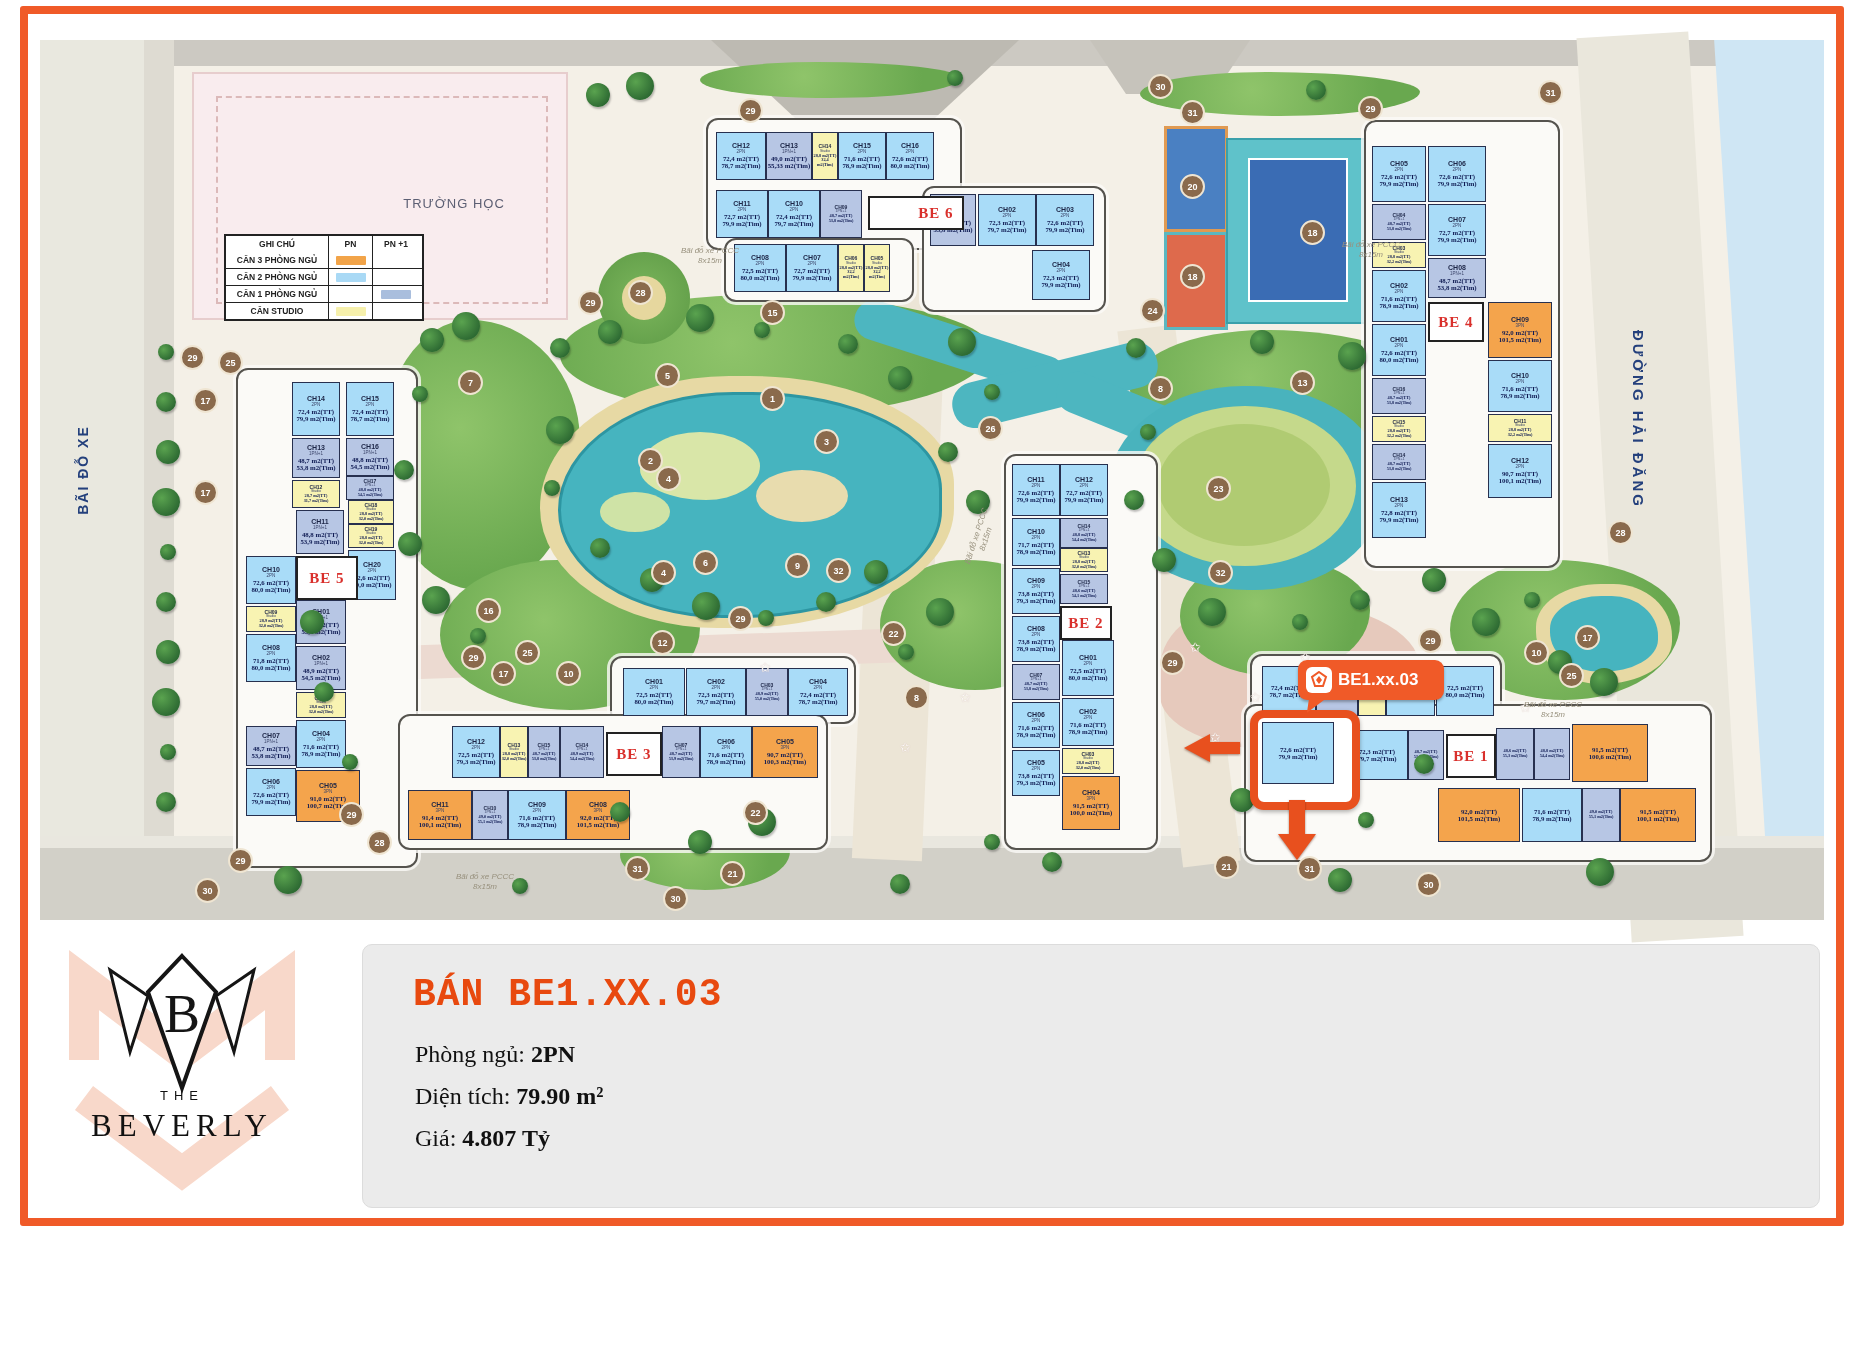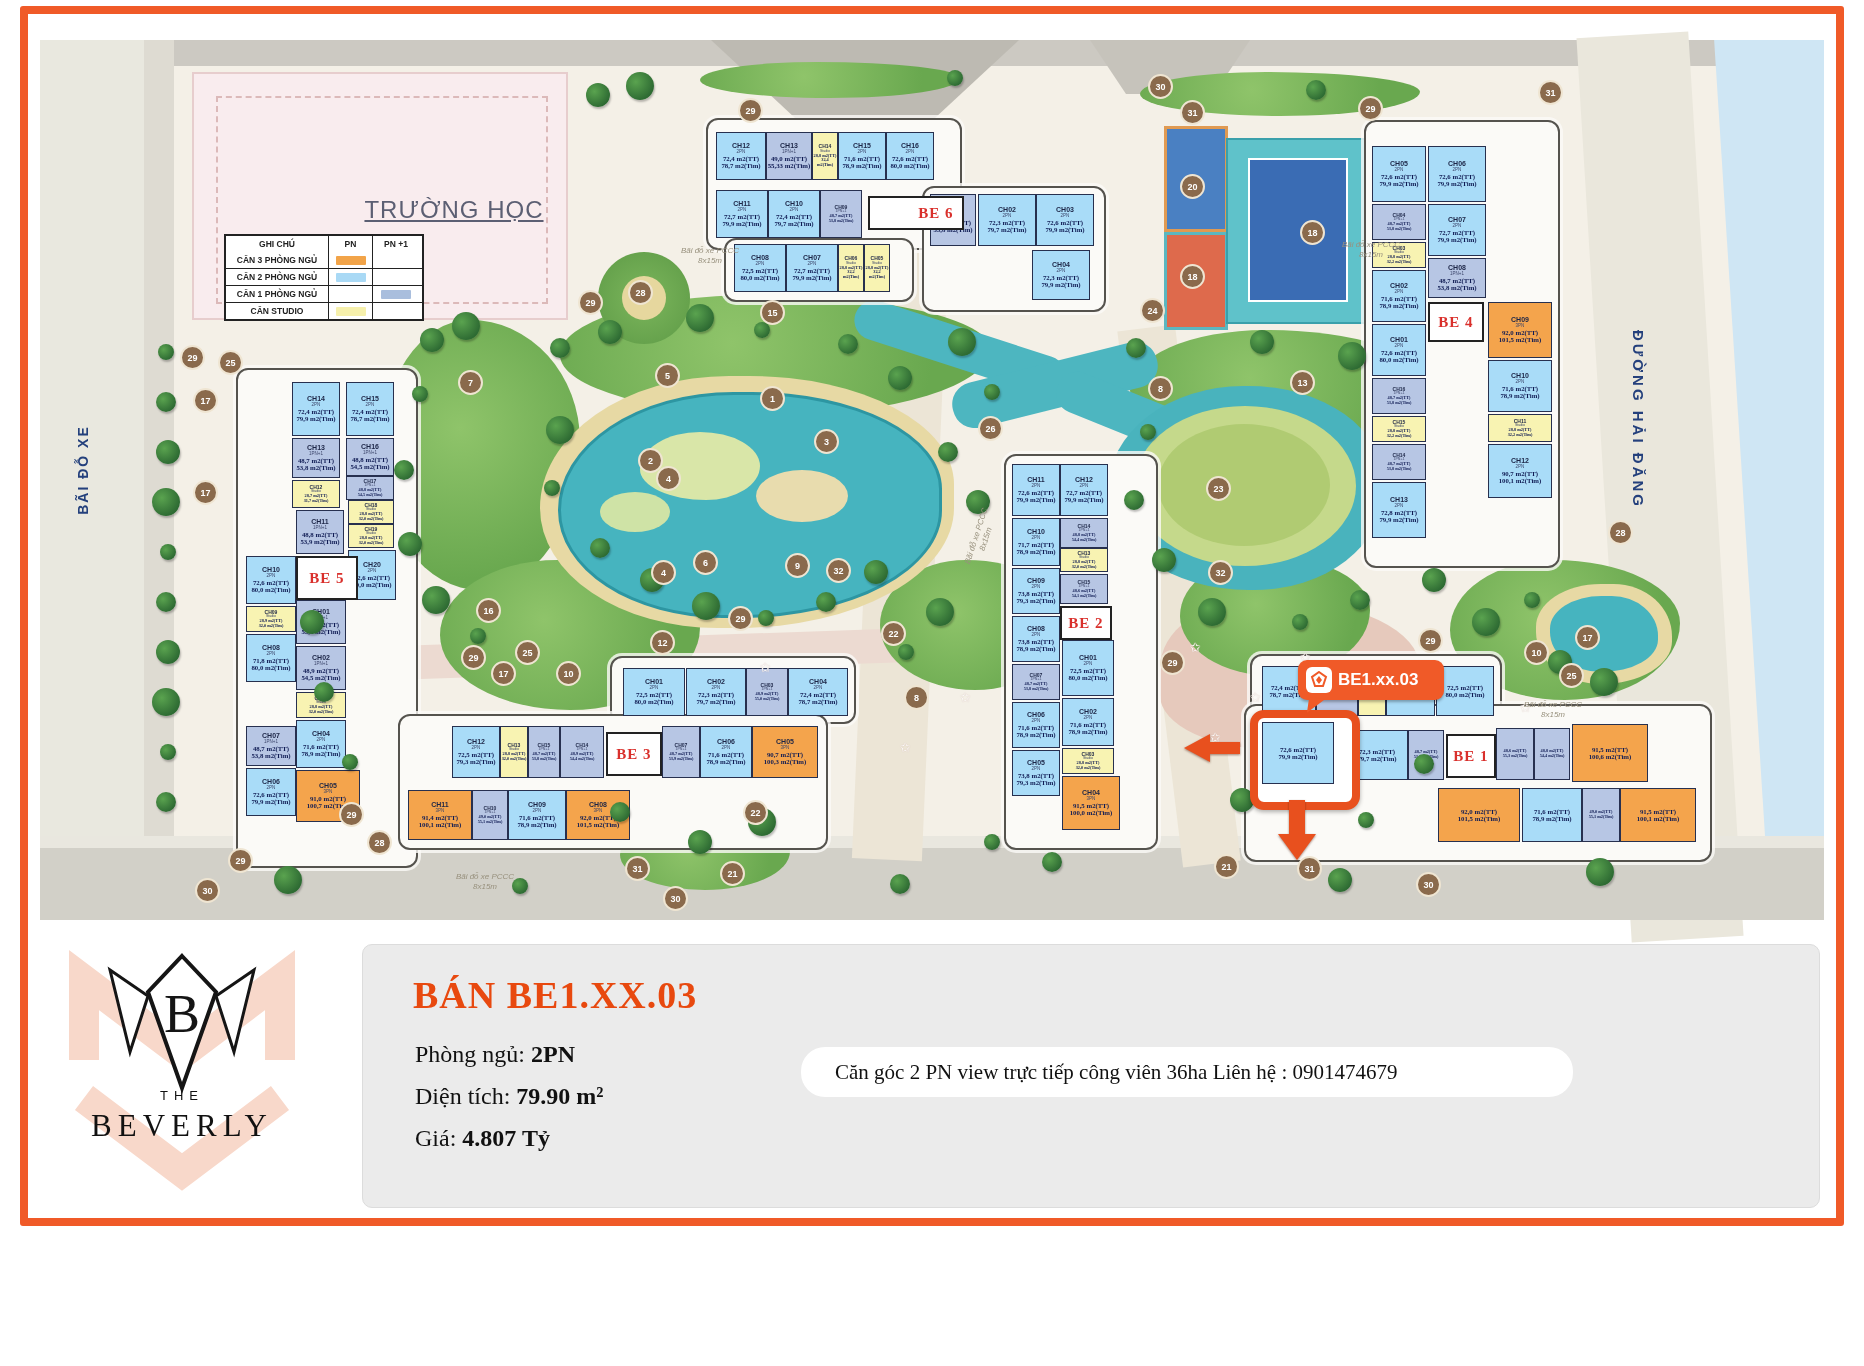--- a/index.html
+++ b/index.html
@@ -7,21 +7,21 @@
          font-family:"Liberation Sans","DejaVu Sans",sans-serif;}
   .abs{position:absolute;}
   .frame{position:absolute;left:20px;top:6px;width:1808px;height:1204px;border:8px solid #f05a28;
          border-radius:3px;pointer-events:none;z-index:40;}
   #map{position:absolute;left:0;top:0;width:1864px;height:940px;z-index:1;}
   
   .school{position:absolute;left:192px;top:72px;width:372px;height:244px;background:#f9ecee;
           border:2px solid #e7cdcd;z-index:6;}
   .school-inner{position:absolute;left:22px;top:22px;right:18px;bottom:14px;border:2px dashed #dcb9b9;}
   .school-title{position:absolute;left:150px;top:122px;width:220px;text-align:center;
-          font-size:24px;letter-spacing:1px;color:#5c5f73;text-decoration:underline;}
+          font-size:13px;letter-spacing:1px;color:#5c5f73;}
   .legend{position:absolute;left:30px;top:160px;width:196px;background:#fff;border:2px solid #222;z-index:7;}
   .lrow{display:flex;border-top:1.5px solid #222;}
   .lrow:first-child{border-top:none;}
   .lc{border-left:1.5px solid #222;height:16px;display:flex;align-items:center;justify-content:center;
       font-size:8.5px;font-weight:bold;color:#222;}
   .lc:first-child{border-left:none;width:102px;}
   .lc.c2{width:43px;} .lc.c3{width:46px;}
   .sw{width:30px;height:9px;border-radius:1px;}
   
   .vlab{position:absolute;font-weight:bold;color:#24407c;z-index:8;}
@@ -65,21 +65,21 @@
         border-bottom:14px solid transparent;border-right:26px solid #e8501e;}
   .arrow-left .tail{position:absolute;left:24px;top:8px;width:32px;height:12px;background:#e8501e;}
   .arrow-down{position:absolute;left:1278px;top:800px;width:38px;height:62px;z-index:21;
         filter:drop-shadow(0 1px 1px rgba(80,20,0,.5));}
   .arrow-down .tail{position:absolute;left:11px;top:0;width:16px;height:34px;background:#e8501e;}
   .arrow-down .head{position:absolute;left:0;top:34px;width:0;height:0;border-left:19px solid transparent;
         border-right:19px solid transparent;border-top:26px solid #e8501e;}
   
   .panel{position:absolute;left:362px;top:944px;width:1456px;height:262px;background:#ebebeb;
         border:1px solid #dcdcdc;border-radius:10px;z-index:5;}
-  .panel h1{position:absolute;left:50px;top:28px;margin:0;font-family:Liberation Serif, serif;
+  .panel h1{position:absolute;left:50px;top:28px;margin:0;font-family:Liberation Mono, monospace;
         font-size:38px;color:#e8490f;letter-spacing:1px;}
   .pfield{position:absolute;left:52px;font-family:"Liberation Serif","DejaVu Serif",serif;font-size:24px;color:#111;}
   .pfield b{margin-left:6px;}
   .note{position:absolute;left:438px;top:102px;width:704px;height:50px;background:#fff;border-radius:24px;
         display:flex;align-items:center;padding:0 34px;font-family:"Liberation Serif","DejaVu Serif",serif;
         font-size:21px;color:#111;z-index:6;}
   
   .logo{position:absolute;left:56px;top:940px;width:252px;height:278px;z-index:5;}
   .logo .the{position:absolute;left:0;top:148px;width:252px;text-align:center;font-size:13px;
         letter-spacing:6px;color:#111;}
@@ -935,21 +935,20 @@
       </div>
   </div>
 
   <div class="panel">
     <h1>BÁN BE1.XX.03</h1>
     <div id="fields">
         <div class="pfield" style="top: 96px;"><span>Phòng ngủ:</span><b>2PN</b></div>
         <div class="pfield" style="top: 138px;"><span>Diện tích:</span><b>79.90 m²</b></div>
         <div class="pfield" style="top: 180px;"><span>Giá:</span><b>4.807 Tỷ</b></div>
       </div>
-    <div class="note">Căn góc 2 PN view trực tiếp công viên 36ha Liên hệ : 0901474679</div>
   </div>
 
   <div class="logo">
     <svg width="252" height="278" viewBox="0 0 252 278">
       <path d="M28 120 V40 L126 114 L224 40 V120" fill="none" stroke="#f8d8ca" stroke-width="30"></path>
       <path d="M28 158 L126 232 L224 158" fill="none" stroke="#f8d8ca" stroke-width="30"></path>
       <polygon points="92,56 54,30 74,112" fill="#fff" stroke="#151515" stroke-width="3"></polygon>
       <polygon points="160,56 198,30 178,112" fill="#fff" stroke="#151515" stroke-width="3"></polygon>
       <polygon points="126,16 160,52 126,148 92,52" fill="#fff" stroke="#151515" stroke-width="4"></polygon>
       <text x="126" y="92" text-anchor="middle" font-family="Liberation Serif, DejaVu Serif, serif" font-size="54" fill="#151515">B</text>

